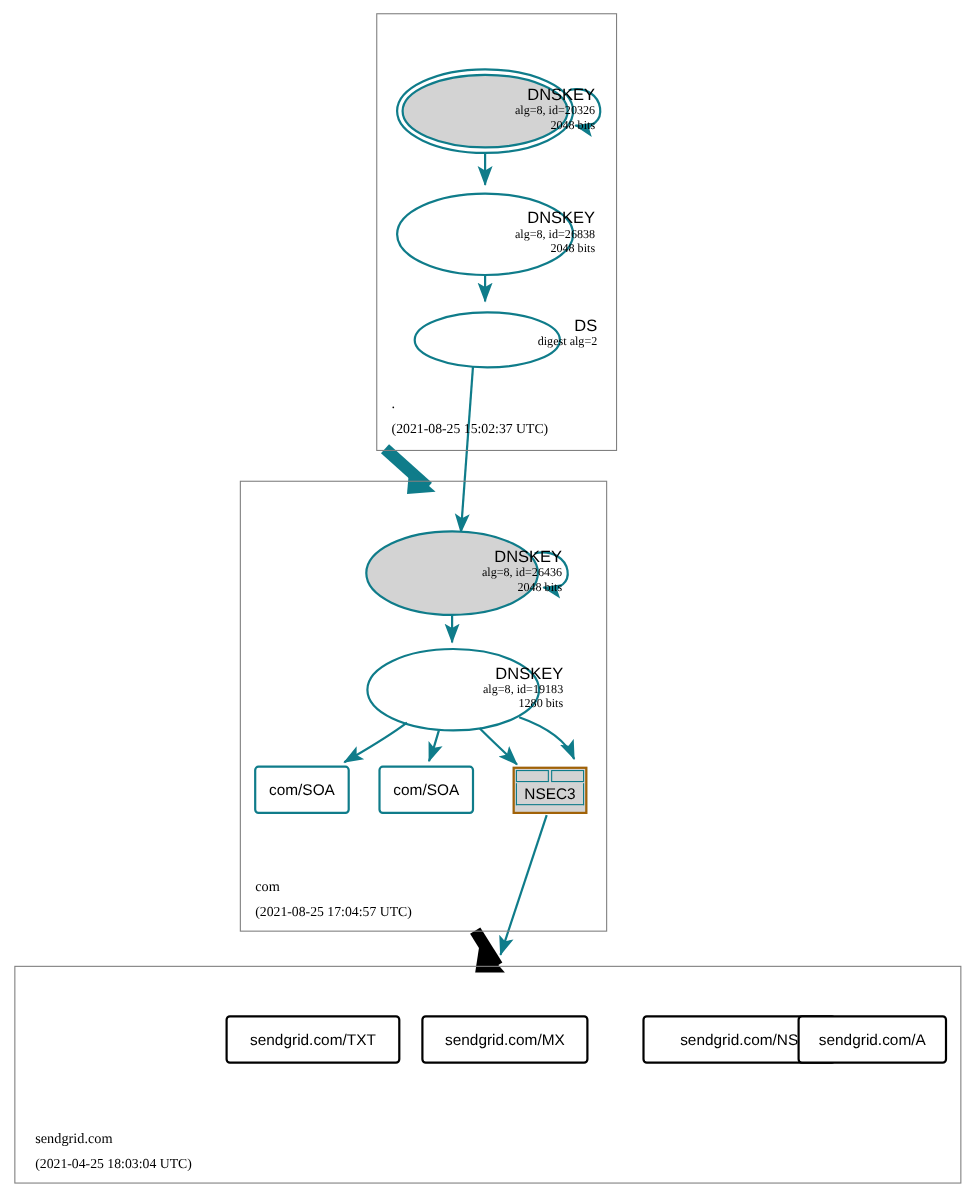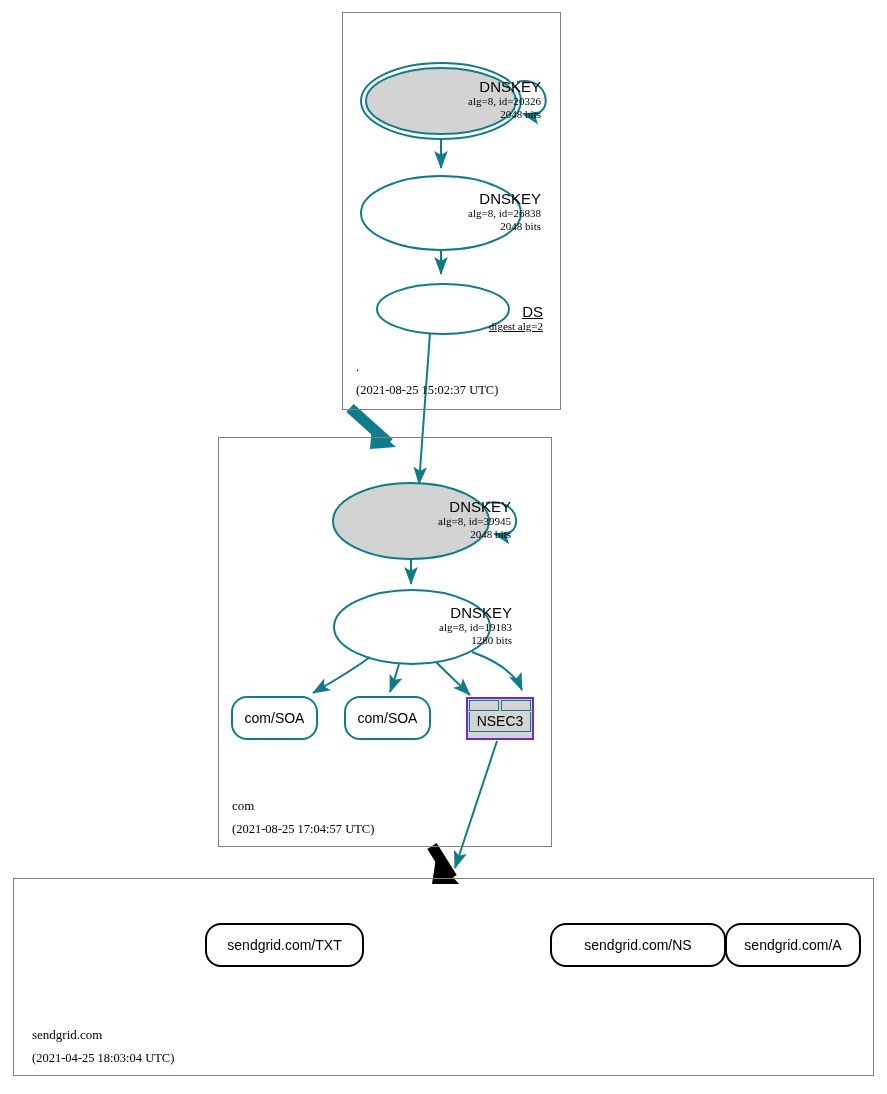--- a/index.html
+++ b/index.html
@@ -62,38 +62,38 @@
   .nt-sub {
     font-family: "Liberation Serif", serif;
     font-size: 11px;
     line-height: 13px;
   }
 
   
   .rec-node {
     position: absolute;
     box-sizing: border-box;
-    border-radius: 16px;
+    border-radius: 4px;
     background: #ffffff;
     display: flex;
     align-items: center;
     justify-content: center;
     font-family: "Liberation Sans", sans-serif;
     font-size: 14px;
     color: #000000;
     white-space: nowrap;
   }
   .rec-secure { border: 2px solid #0f7c8a; }
   .rec-insecure { border: 2px solid #000000; }
 
   
   .nsec-node {
     position: absolute;
     box-sizing: border-box;
-    border: 2px solid #6d28d9;
+    border: 2px solid #a16207;
     background: #d3d3d3;
     padding: 1px;
   }
   .nsec-head {
     display: flex;
     height: 11px;
     gap: 2px;
   }
   .nsec-cell {
     flex: 1;
@@ -188,28 +188,28 @@
     <div class="nt-sub">alg=8, id=20326</div>
     <div class="nt-sub">2048 bits</div>
   </div>
 
   <div class="node-text" style="left:341px; top:190px; width:200px;">
     <div class="nt-title">DNSKEY</div>
     <div class="nt-sub">alg=8, id=26838</div>
     <div class="nt-sub">2048 bits</div>
   </div>
 
-  <div class="node-text" style="left:343px; top:303px; width:200px;text-decoration:underline;">
+  <div class="node-text" style="left:343px; top:288px; width:200px;">
     <div class="nt-title">DS</div>
     <div class="nt-sub">digest alg=2</div>
   </div>
 
   <div class="node-text" style="left:311px; top:498px; width:200px;">
     <div class="nt-title">DNSKEY</div>
-    <div class="nt-sub">alg=8, id=39945</div>
+    <div class="nt-sub">alg=8, id=26436</div>
     <div class="nt-sub">2048 bits</div>
   </div>
 
   <div class="node-text" style="left:312px; top:604px; width:200px;">
     <div class="nt-title">DNSKEY</div>
     <div class="nt-sub">alg=8, id=19183</div>
     <div class="nt-sub">1280 bits</div>
   </div>
 
   <div class="rec-node rec-secure" style="left:231px; top:696px; width:87px; height:44px;">com/SOA</div>
@@ -217,16 +217,17 @@
 
   <div class="nsec-node" style="left:466px; top:697px; width:68px; height:43px;">
     <div class="nsec-head">
       <div class="nsec-cell"></div>
       <div class="nsec-cell"></div>
     </div>
     <div class="nsec-body">NSEC3</div>
   </div>
 
   <div class="rec-node rec-insecure" style="left:205px; top:923px; width:159px; height:44px;">sendgrid.com/TXT</div>
-  <div class="rec-node rec-insecure" style="left:550px; top:923px; width:176px; height:44px;">sendgrid.com/NS</div>
+  <div class="rec-node rec-insecure" style="left:383px; top:923px; width:152px; height:44px;">sendgrid.com/MX</div>
+  <div class="rec-node rec-insecure" style="left:584px; top:923px; width:176px; height:44px;">sendgrid.com/NS</div>
   <div class="rec-node rec-insecure" style="left:725px; top:923px; width:136px; height:44px;">sendgrid.com/A</div>
 
 </div>
 
 </body></html>

